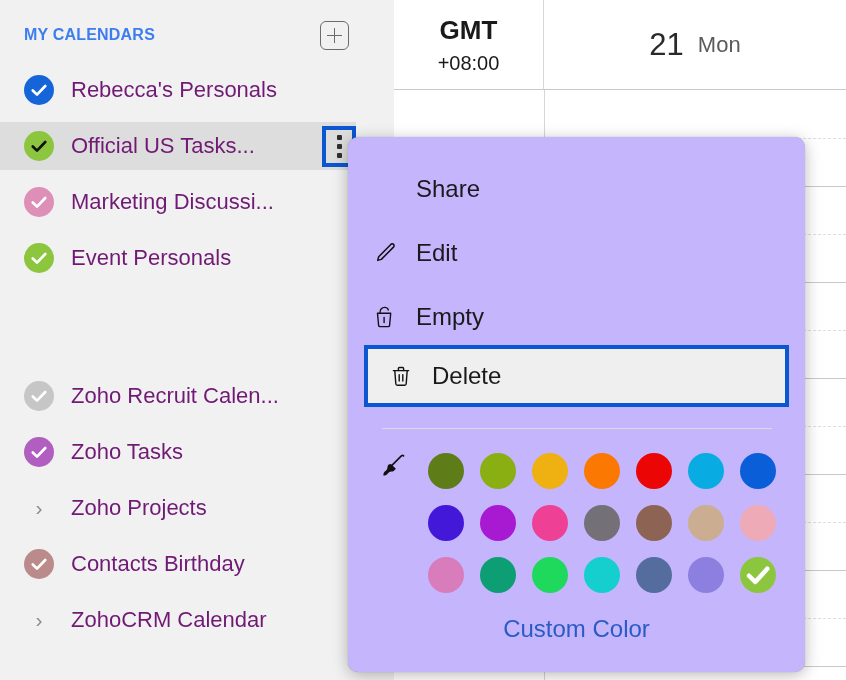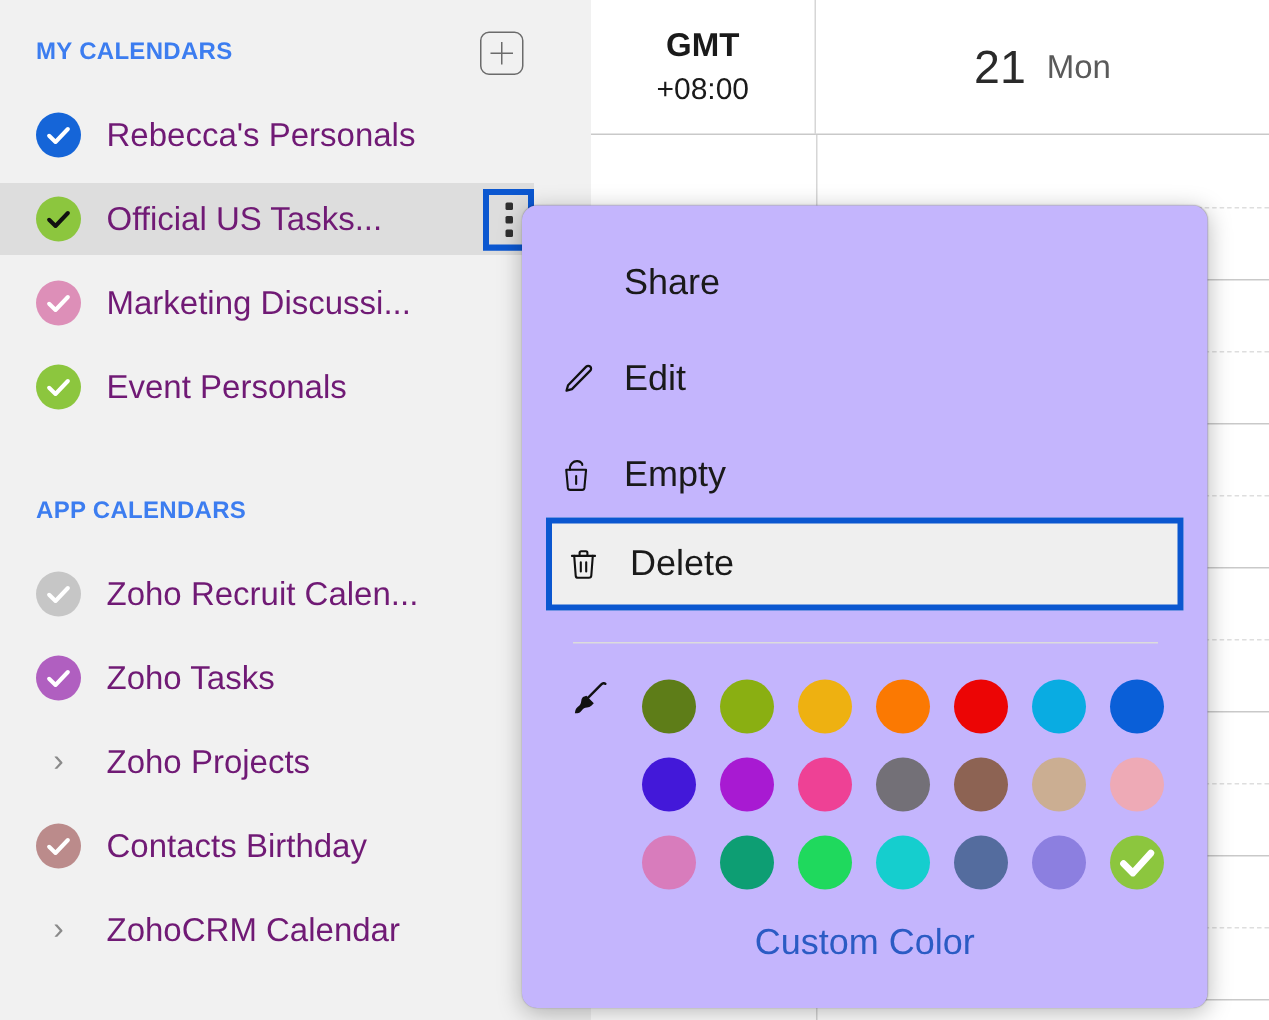--- a/index.html
+++ b/index.html
@@ -73,21 +73,21 @@
   .grid-area {
     position: absolute; left: 394px; top: 0;
     width: 452px; height: 680px; background: #ffffff;
   }
   .tz-col {
     position: absolute; left: 0; top: 0; width: 150px; height: 90px;
     display: flex; flex-direction: column;
     align-items: center; justify-content: center;
     border-right: 1px solid #d6d6d6; border-bottom: 1px solid #c9c9c9;
   }
-  .tz-name { font-size: 22px; font-weight: bold; color: #1a1a1a; }
+  .tz-name { font-size: 26px; font-weight: bold; color: #1a1a1a; }
   .tz-off { font-size: 20px; color: #1a1a1a; margin-top: 6px; }
   .day-col {
     position: absolute; left: 150px; top: 0; right: 0; height: 90px;
     display: flex; align-items: center; justify-content: center; gap: 14px;
     border-bottom: 1px solid #c9c9c9;
   }
   .day-num { font-size: 31px; color: #2a2a2a; }
   .day-name { font-size: 22px; color: #5a5a5a; }
   .grid-body { position: absolute; left: 0; top: 90px; right: 0; bottom: 0; }
   .vline { position: absolute; left: 150px; top: 0; bottom: 0; width: 1px; background: #d6d6d6; }
@@ -113,21 +113,21 @@
   .mi-icon svg { width: 24px; height: 24px; display: block; }
   .mi-label { font-size: 24px; color: #1a1a1a; margin-left: 10px; }
 
   .delete-hl {
     position: absolute; left: 16px; top: 208px;
     width: 425px; height: 62px;
     border: 4px solid #0b57d0; background: #efefef;
   }
   .delete-row {
     position: absolute; inset: 0;
-    display: flex; align-items: center; padding-left: 0;
+    display: flex; align-items: center; padding-left: 12px;
   }
 
   .divider {
     position: absolute; left: 34px; top: 291px;
     width: 390px; height: 1px; background: #dcdcdc;
   }
 
   
   .brush {
     position: absolute; left: 32px; top: 315px;
@@ -193,21 +193,20 @@
 
     <div class="cal-row" style="top:234px;">
       <div class="cal-ico" style="background:#8cc63e;">
         <svg viewBox="0 0 24 24">
             <path d="M4.5 12.6 L9.6 17.6 L19.5 7.2" fill="none" stroke="#ffffff" stroke-width="3.2" stroke-linecap="round" stroke-linejoin="round"></path>
           </svg>
       </div>
       <div class="cal-label">Event Personals</div>
     </div>
 
-    <div class="section-head" style="top:332px;">APP CALENDARS</div>
 
     <div class="cal-row" style="top:372px;">
       <div class="cal-ico" style="background:#c6c6c6;">
         <svg viewBox="0 0 24 24">
             <path d="M4.5 12.6 L9.6 17.6 L19.5 7.2" fill="none" stroke="#ffffff" stroke-width="3.2" stroke-linecap="round" stroke-linejoin="round"></path>
           </svg>
       </div>
       <div class="cal-label">Zoho Recruit Calen...</div>
     </div>
 

